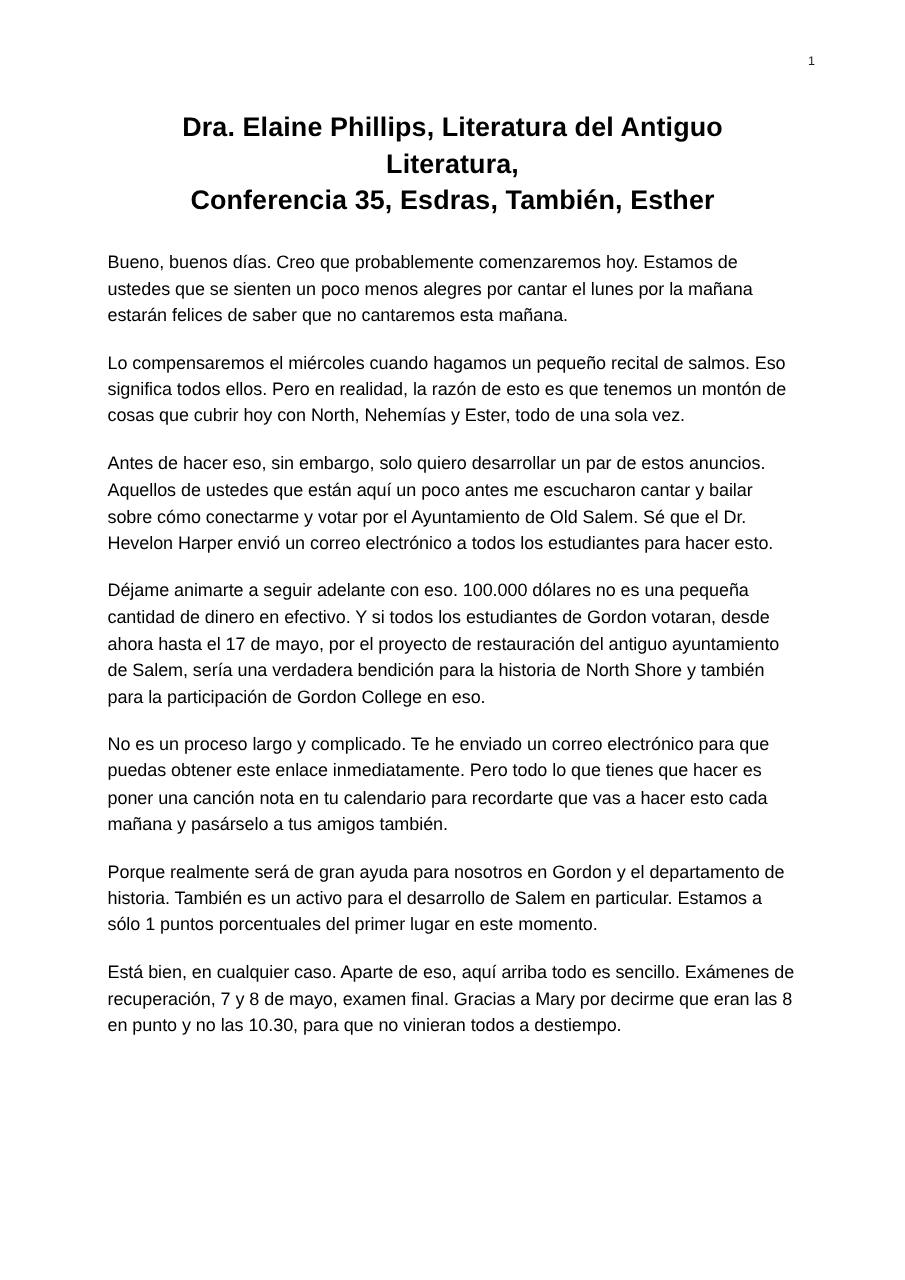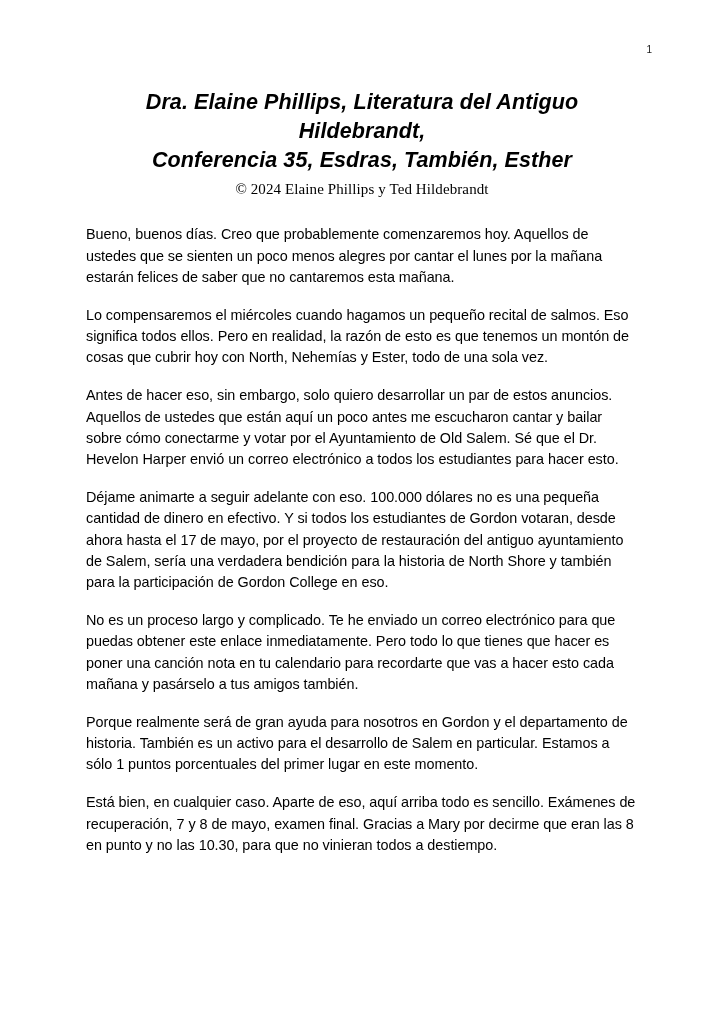--- a/index.html
+++ b/index.html
@@ -33,21 +33,20 @@
   .title-block {
     text-align: center;
     margin-top: 48px;
   }
   .title-line {
     font-size: 21.5px;
     font-weight: bold;
     line-height: 1.34;
     letter-spacing: 0.1px;
     font-family: "Liberation Sans", sans-serif;
-    font-style: italic;
   }
   .copyright {
     text-align: center;
     font-family: "Liberation Serif", serif;
     font-size: 15px;
     margin-top: 7px;
     margin-bottom: 0;
     letter-spacing: 0.1px;
   }
   .body-text {
@@ -67,28 +66,27 @@
 </style>
 </head>
 <body>
 
 <div class="page">
 
   <div class="page-number">1</div>
 
   <div class="title-block">
     <div class="title-line">Dra. Elaine Phillips, Literatura del Antiguo</div>
-    <div class="title-line">Hildebrandt,</div>
+    <div class="title-line">Literatura,</div>
     <div class="title-line">Conferencia 35, Esdras, También, Esther</div>
   </div>
 
-  <div class="copyright">© 2024 Elaine Phillips y Ted Hildebrandt</div>
 
   <div class="body-text">
-    <p>Bueno, buenos días. Creo que probablemente comenzaremos hoy. Aquellos de ustedes que se sienten un poco menos alegres por cantar el lunes por la mañana estarán felices de saber que no cantaremos esta mañana.</p>
+    <p>Bueno, buenos días. Creo que probablemente comenzaremos hoy. Estamos de ustedes que se sienten un poco menos alegres por cantar el lunes por la mañana estarán felices de saber que no cantaremos esta mañana.</p>
     <p>Lo compensaremos el miércoles cuando hagamos un pequeño recital de salmos. Eso significa todos ellos. Pero en realidad, la razón de esto es que tenemos un montón de cosas que cubrir hoy con North, Nehemías y Ester, todo de una sola vez.</p>
     <p>Antes de hacer eso, sin embargo, solo quiero desarrollar un par de estos anuncios. Aquellos de ustedes que están aquí un poco antes me escucharon cantar y bailar sobre cómo conectarme y votar por el Ayuntamiento de Old Salem. Sé que el Dr. Hevelon Harper envió un correo electrónico a todos los estudiantes para hacer esto.</p>
     <p>Déjame animarte a seguir adelante con eso. 100.000 dólares no es una pequeña cantidad de dinero en efectivo. Y si todos los estudiantes de Gordon votaran, desde ahora hasta el 17 de mayo, por el proyecto de restauración del antiguo ayuntamiento de Salem, sería una verdadera bendición para la historia de North Shore y también para la participación de Gordon College en eso.</p>
     <p>No es un proceso largo y complicado. Te he enviado un correo electrónico para que puedas obtener este enlace inmediatamente. Pero todo lo que tienes que hacer es poner una canción nota en tu calendario para recordarte que vas a hacer esto cada mañana y pasárselo a tus amigos también.</p>
     <p>Porque realmente será de gran ayuda para nosotros en Gordon y el departamento de historia. También es un activo para el desarrollo de Salem en particular. Estamos a sólo 1 puntos porcentuales del primer lugar en este momento.</p>
     <p>Está bien, en cualquier caso. Aparte de eso, aquí arriba todo es sencillo. Exámenes de recuperación, 7 y 8 de mayo, examen final. Gracias a Mary por decirme que eran las 8 en punto y no las 10.30, para que no vinieran todos a destiempo.</p>
   </div>
 
 </div>
 

